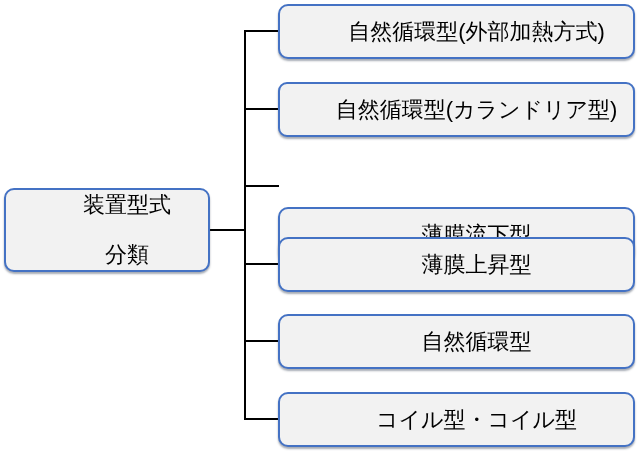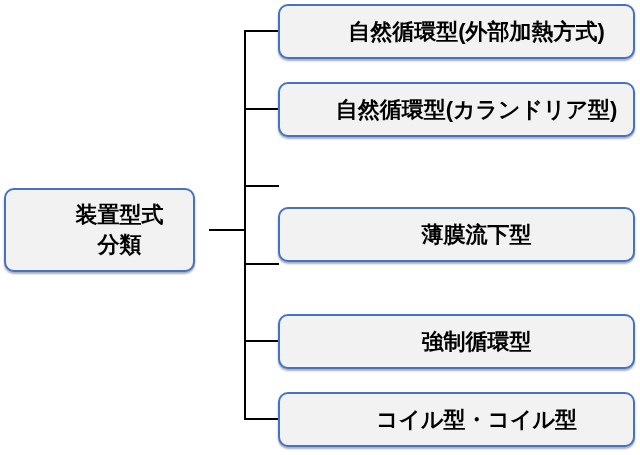--- a/index.html
+++ b/index.html
@@ -24,32 +24,33 @@
   .node {
     position: absolute;
     background: var(--fill-color);
     border: 2px solid var(--border-color);
     border-radius: 10px;
     display: flex;
     align-items: center;
     justify-content: center;
     text-align: center;
     color: var(--text-color);
-    font-weight: bold;
+    font-weight: normal;
     box-shadow: 0 2px 2px rgba(60, 70, 90, 0.45);
     padding-left: 40px;
   }
   .node-root {
     left: 4px;
     top: 188px;
-    width: 191px;
+    width: 206px;
     height: 84px;
     font-size: 22px;
     line-height: 1.35;
     flex-direction: column;
+    justify-content: space-between;
   }
   .node-branch {
     left: 278px;
     width: 357px;
     height: 55px;
     font-size: 22px;
     white-space: nowrap;
   }
   .connector {
     position: absolute;
@@ -73,26 +74,29 @@
   <div class="connector conn-h" style="left:245px; top:418px; width:34px;"></div>
 
   <div class="node node-root">
     <span>装置型式</span>
     <span>分類</span>
   </div>
 
   <div class="node node-branch" style="top:4px;">
     <span>自然循環型(外部加熱方式)</span>
   </div>
-  <div class="node node-branch" style="top:82px;">
+  <div class="node node-branch" style="top:82px;border-radius:9px;">
     <span>自然循環型(カランドリア型)</span>
   </div>
   <div class="node node-branch" style="top:159px;margin-top:48px;">
     <span>薄膜流下型</span>
   </div>
+  <div class="node node-branch" style="top:237px;">
+    <span>薄膜上昇型</span>
+  </div>
   <div class="node node-branch" style="top:314px;">
-    <span>強制循環型</span>
+    <span>自然循環型</span>
   </div>
   <div class="node node-branch" style="top:392px;">
     <span>コイル型・コイル型</span>
   </div>
 
 </div>
 
 </body></html>

